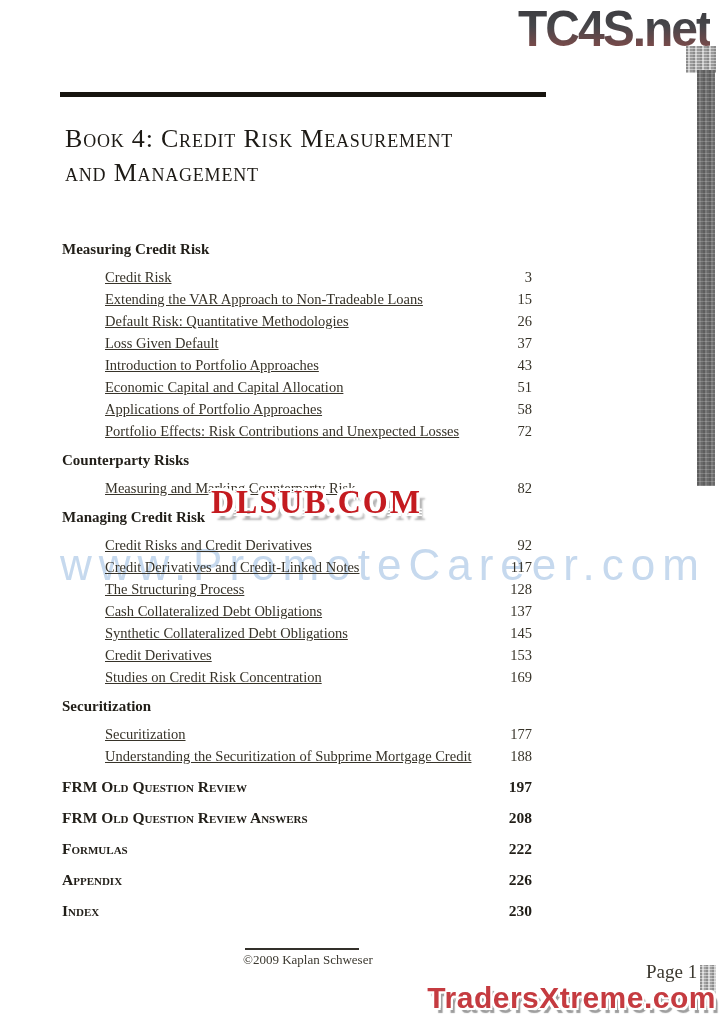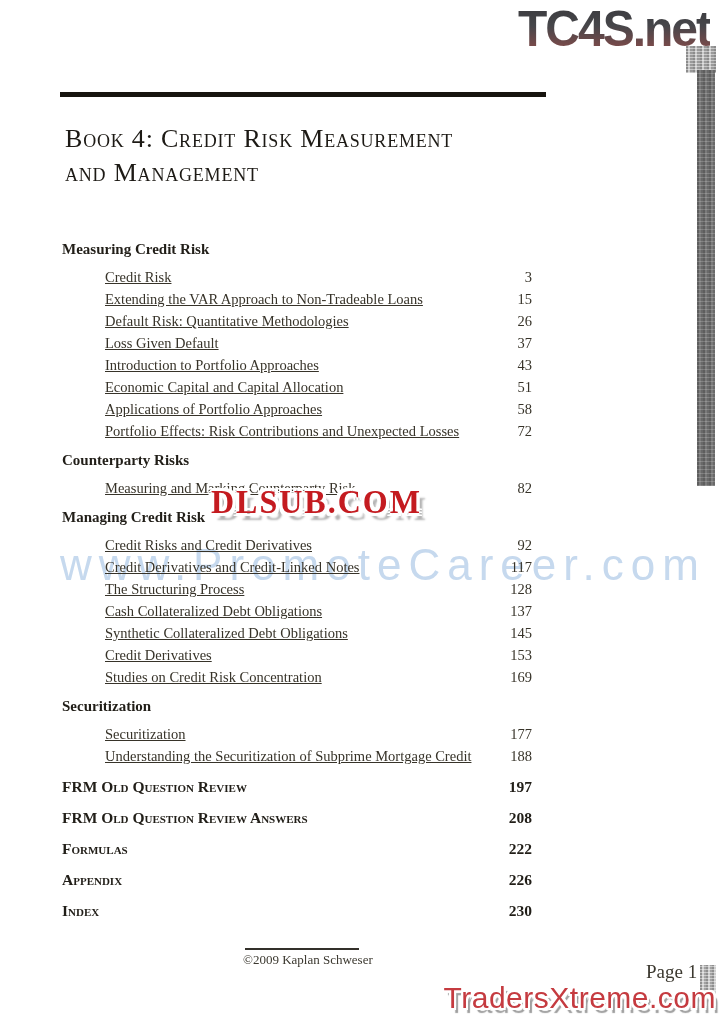--- a/index.html
+++ b/index.html
@@ -83,21 +83,21 @@
   }
   .wm-promote{
     position:absolute;left:60px;top:540px;z-index:1;white-space:nowrap;
     font-family:"Liberation Sans", sans-serif;
     font-weight:400;font-size:44px;letter-spacing:7px;
     color:#c6d9ee;
   }
   .wm-traders{
     position:absolute;right:8px;top:981px;z-index:6;white-space:nowrap;
     font-family:"Liberation Sans", sans-serif;
-    font-weight:400;font-size:30px;letter-spacing:0.5px;
+    font-weight:700;font-size:30px;letter-spacing:0.5px;
     color:#c53b40;
     text-shadow:
       -2px -2px 0 #fff, 2px -2px 0 #fff, -2px 2px 0 #fff, 2px 2px 0 #fff,
       0 -2px 0 #fff, 0 2px 0 #fff, -2px 0 0 #fff, 2px 0 0 #fff,
       4px 5px 1px rgba(140,140,140,0.85);
   }
 
   
   .toc,.page-title,.footer-rule,.copyright,.page-num{z-index:2;}
 

